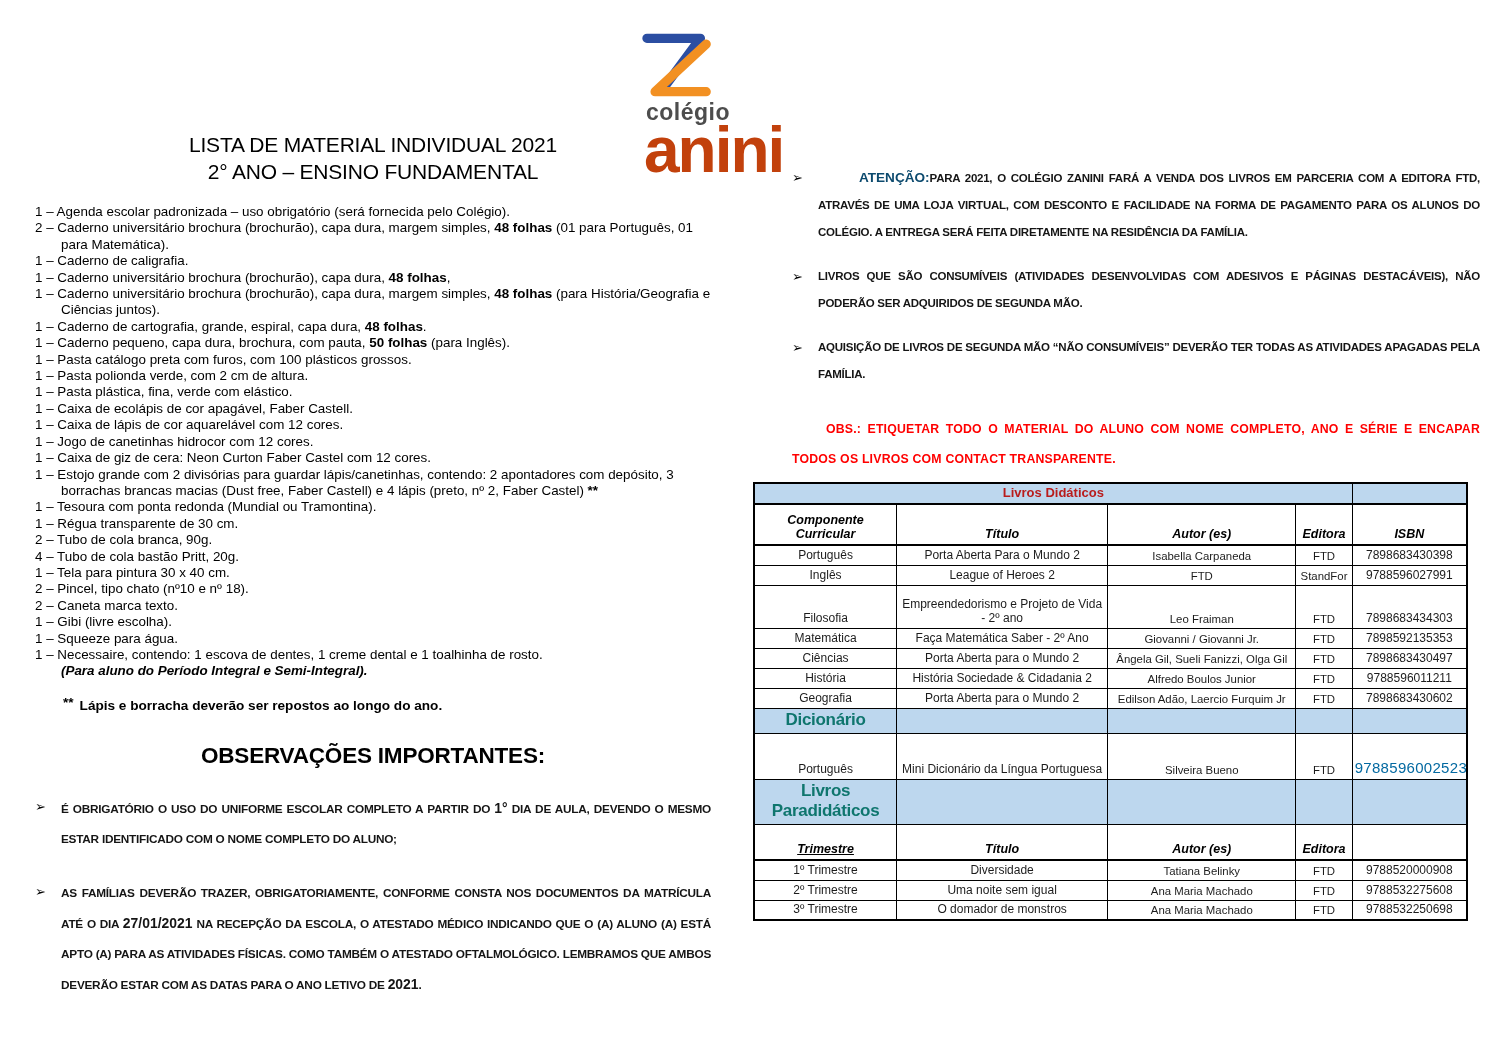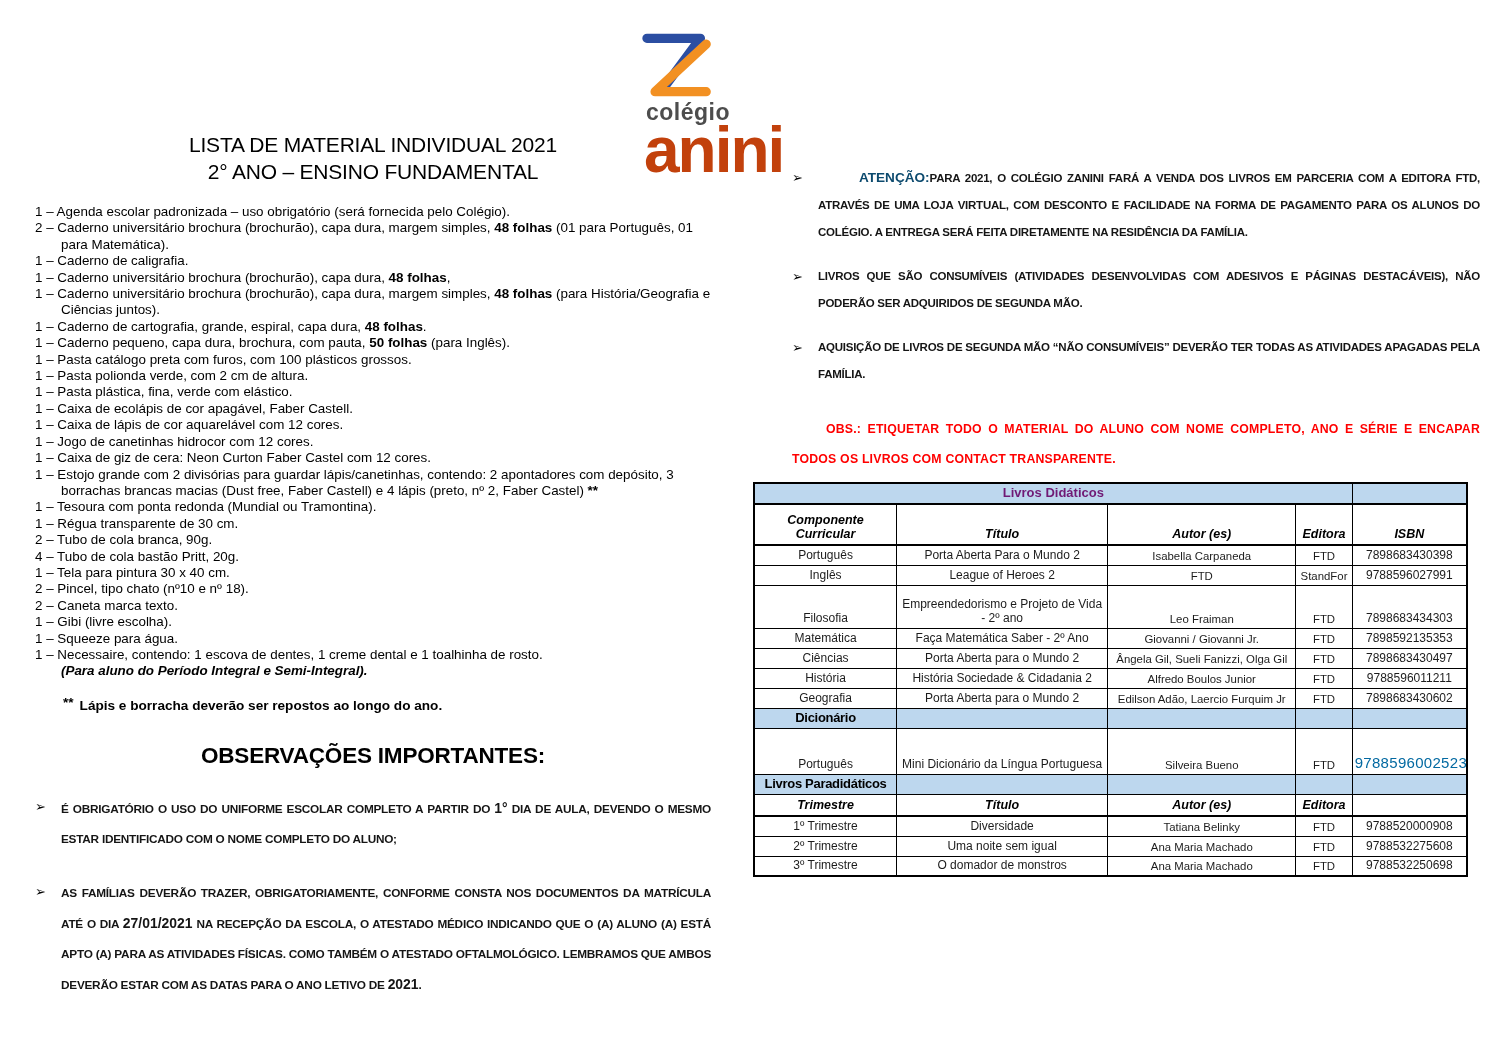--- a/index.html
+++ b/index.html
@@ -63,22 +63,22 @@
   }
   table { border:2px solid #000; }
   tr.band td { background:#bdd7ee; height:20px; }
   tr.thick-b td { border-bottom-width:2px; }
   tr.cols td { height:41px; font-weight:bold; font-style:italic; font-size:12.5px; color:#000;border-radius:13px; }
   tr.data td { height:20px; }
   tr.data td:nth-child(3) { white-space:nowrap; font-size:11.4px; }
   tr.data td:nth-child(4) { white-space:nowrap; font-size:11.4px; }
   tr.tall td { height:43px; }
   tr.dict-row td { height:46px; }
-  td.band-title { font-weight:bold; font-size:13px; color:#701a75; }
-  td.band-title-left { font-weight:bold; font-size:13px; color:#000000; letter-spacing:-0.3px; }
+  td.band-title { font-weight:bold; font-size:13px; color:#b91c1c; }
+  td.band-title-left { font-weight:bold; font-size:17px; color:#0f766e; letter-spacing:-0.3px; }
   td.isbn-big { font-size:15px; color:#0369a1; letter-spacing:0.3px; }
 </style>
 </head>
 <body>
 
 <div class="abs logo">
   <svg class="logo-z" viewBox="0 0 62 58">
     <path d="M 6 6 L 52 6 L 21 48" fill="none" stroke="#2b4ea2" stroke-width="8" stroke-linecap="round" stroke-linejoin="round"></path>
     <path d="M 57 11 L 13 52 L 57 52" fill="none" stroke="#f29022" stroke-width="8" stroke-linecap="round" stroke-linejoin="round"></path>
   </svg>
@@ -244,21 +244,21 @@
           <td class="isbn-big">9788596002523</td>
         </tr>
         <tr class="band">
           <td class="band-title-left">Livros Paradidáticos</td>
           <td></td>
           <td></td>
           <td></td>
           <td></td>
         </tr>
         <tr class="cols thick-b" style="height: 22px;">
-          <td class="colhead" style="height: 22px;">Trimestre</td>
+          <td class="colhead" style="height: 36px; text-decoration: underline;">Trimestre</td>
           <td class="colhead" style="height: 22px;">Título</td>
           <td class="colhead" style="height: 22px;">Autor (es)</td>
           <td class="colhead" style="height: 22px;">Editora</td>
           <td class="colhead" style="height: 22px;"></td>
         </tr>
         <tr class="data">
           <td>1º Trimestre</td>
           <td>Diversidade</td>
           <td>Tatiana Belinky</td>
           <td>FTD</td>

